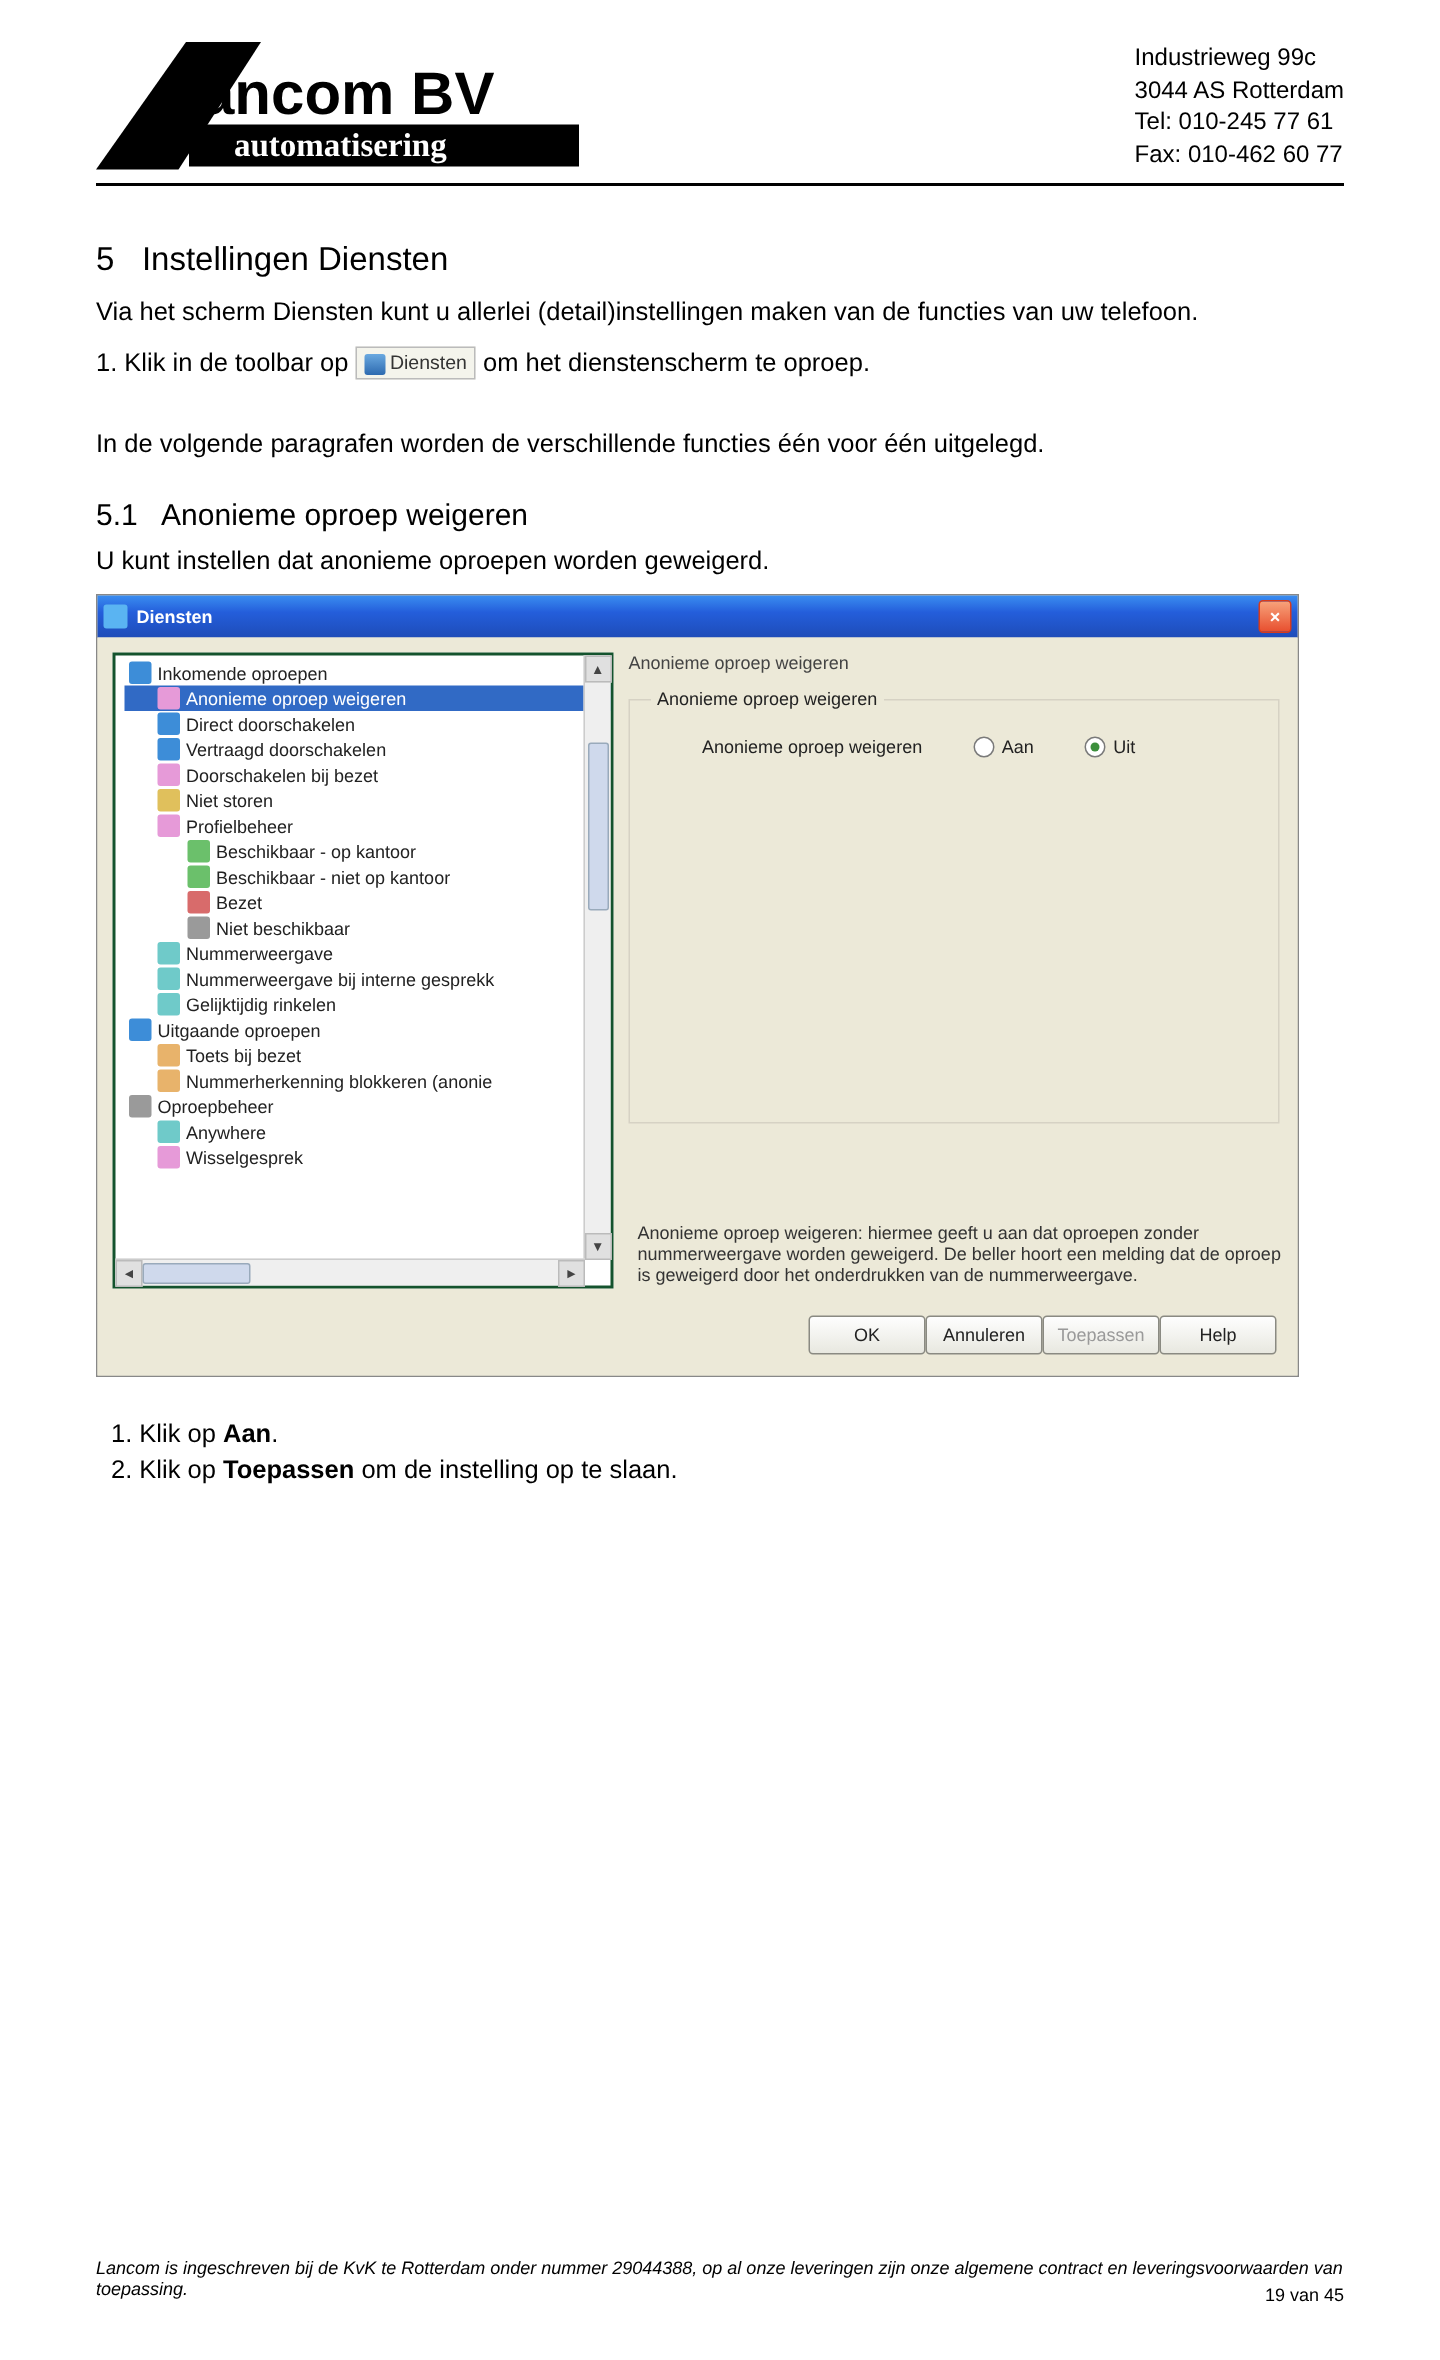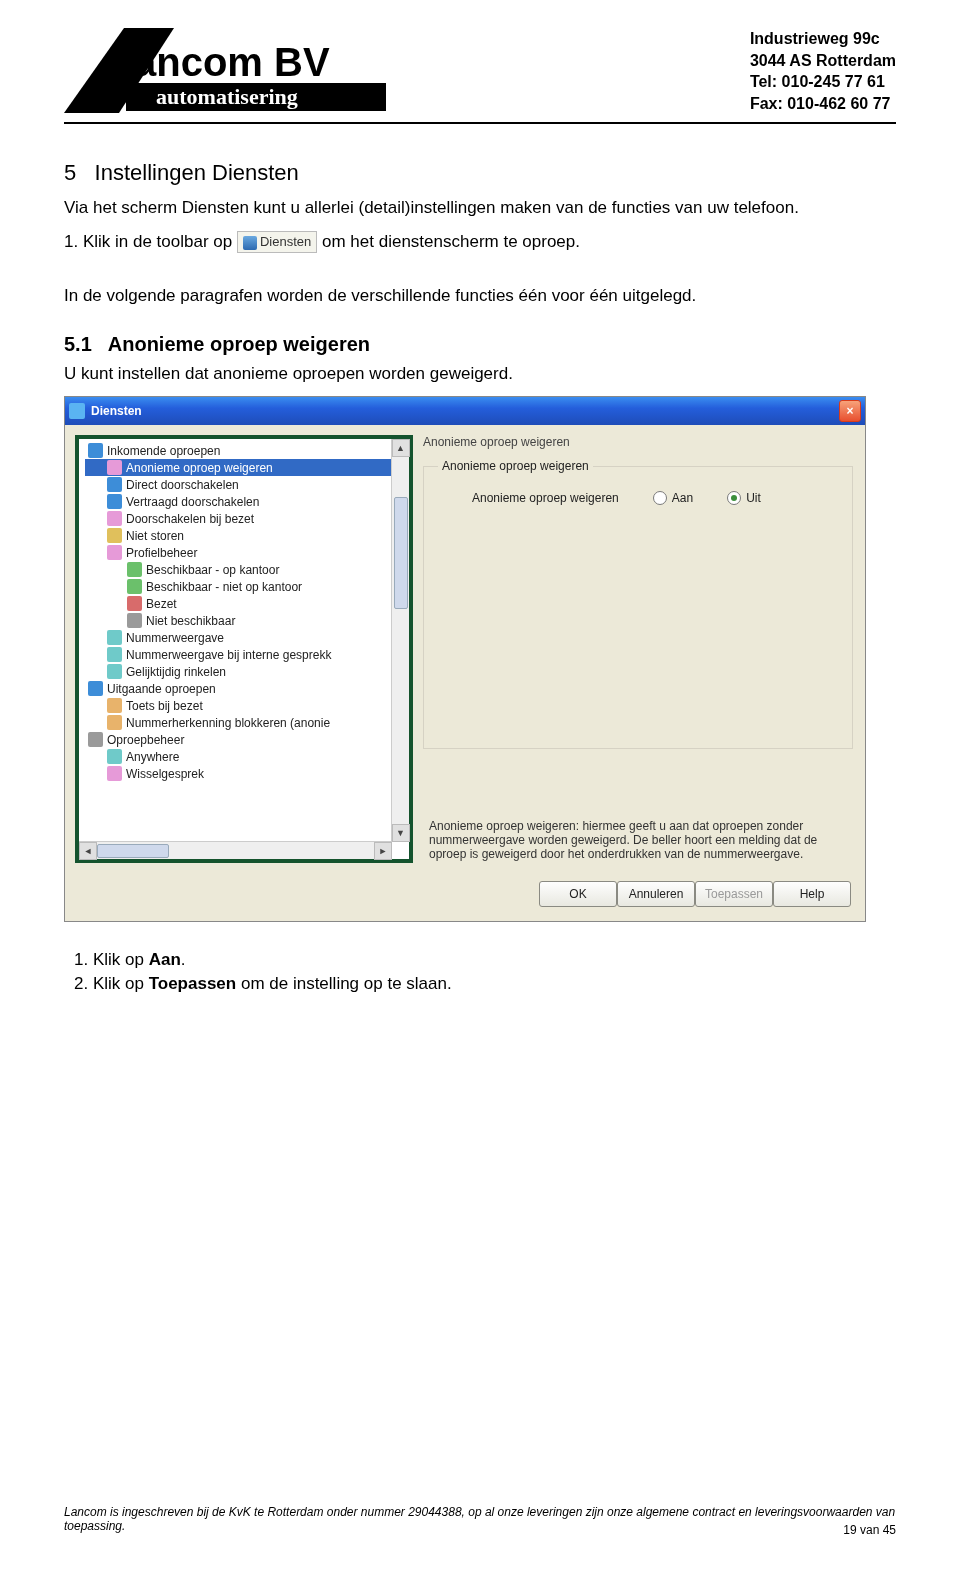--- a/index.html
+++ b/index.html
@@ -1,32 +1,32 @@
 <!DOCTYPE html>
 <html><head>
 <meta charset="utf-8">
 <style>
   html,body{margin:0;padding:0;background:#fff;font-family:Verdana,Arial,sans-serif;color:#000}
   .page{width:960px;height:1573px;position:relative;box-sizing:border-box;padding:28px 64px 0 64px}
   .header{display:flex;justify-content:space-between;align-items:flex-start;margin-bottom:2px}
   .logo{width:380px;height:90px;position:relative}
   .logo svg{position:absolute;left:0;top:0}
-  .addr{font-size:16px;line-height:1.35;font-weight:bold}
+  .addr{font-size:16px;line-height:1.35;font-weight:normal}
   .hr{border-top:2px solid #000;margin:4px 0 36px 0}
   h2{font-size:22px;margin:0 0 10px 0;font-weight:normal}
-  h3{font-size:20px;margin:26px 0 6px 0;font-weight:bold}
+  h3{font-size:20px;margin:26px 0 6px 0;font-weight:normal}
   .body-text{font-size:17px;line-height:1.4}
   .toolbar-btn{display:inline-block;background:#f4f4ec;border:1px solid #bbb;padding:1px 5px;font-size:13px;color:#333;vertical-align:middle}
   .toolbar-btn .ico{display:inline-block;width:14px;height:14px;background:linear-gradient(#6aa9e0,#2d6ab0);border-radius:2px;vertical-align:middle;margin-right:3px}
   .screenshot{border:1px solid #888;margin-top:10px;width:800px;background:#ece9d8;font-family:Tahoma,Arial,sans-serif;font-size:12px;color:#222}
   .titlebar{background:linear-gradient(#3a8df0,#245edb 40%,#1e4cb8);height:28px;display:flex;align-items:center;padding:0 4px;color:#fff;font-weight:bold}
   .titlebar .ticon{width:16px;height:16px;background:#5ab4f2;border-radius:2px;margin-right:6px}
   .titlebar .close{margin-left:auto;width:20px;height:20px;background:linear-gradient(#f7a27a,#e84f2f);border:1px solid #d83b1a;display:flex;align-items:center;justify-content:center;color:#fff;font-weight:bold;border-radius:3px}
   .sswrap{display:flex;padding:10px;gap:8px;background:#ece9d8}
-  .tree{width:330px;border:4px solid #14532d;background:#fff;position:relative}
+  .tree{width:330px;border:2px solid #14532d;background:#fff;position:relative}
   .tree-scroll{height:420px;overflow:hidden;position:relative}
   .tree ul{list-style:none;margin:0;padding:3px 0 3px 6px}
   .tree li{display:flex;align-items:center;gap:4px;padding:1px 3px;white-space:nowrap}
   .tree .sel{background:#316ac5;color:#fff}
   .tree .indent1{padding-left:22px}
   .tree .indent2{padding-left:42px}
   .ticon-g{width:15px;height:15px;display:inline-block;border-radius:2px}
   .c-blue{background:#3d8dd8}.c-pink{background:#e69ad8}.c-yellow{background:#e0c05c}
   .c-green{background:#6bc06b}.c-red{background:#d86b6b}.c-grey{background:#9a9a9a}
   .c-teal{background:#6fcac9}.c-orange{background:#e8b36b}

